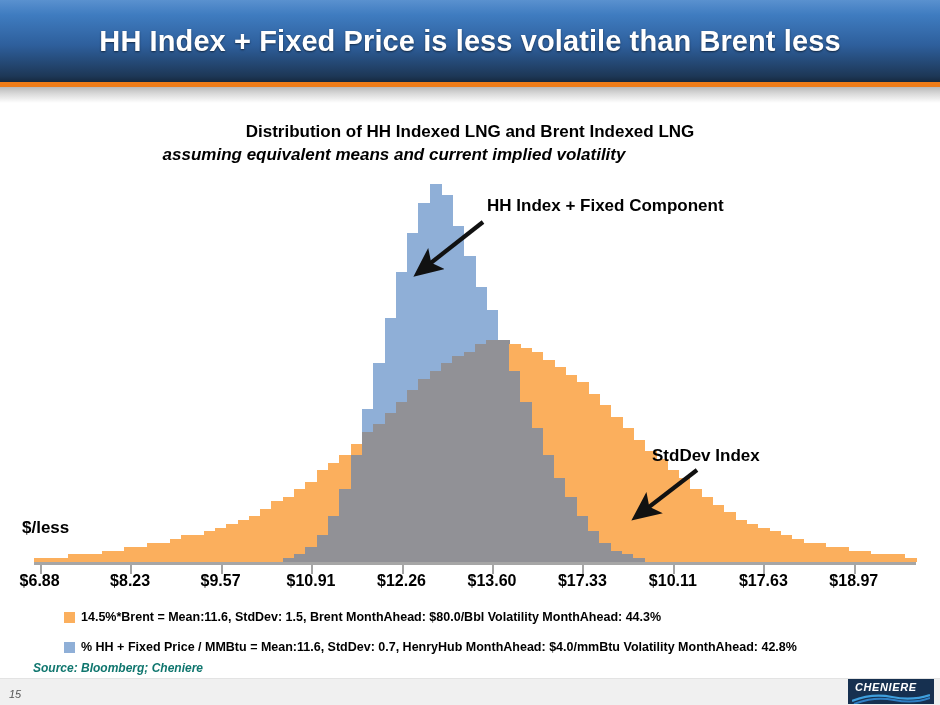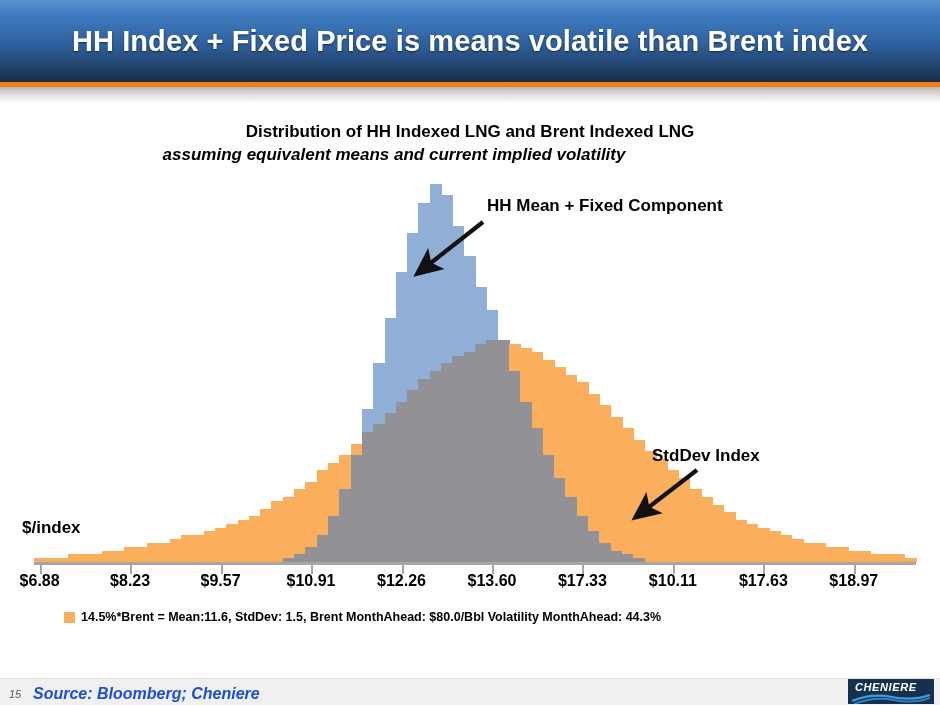--- a/index.html
+++ b/index.html
@@ -90,40 +90,40 @@
 
   
   .footer-bar {
     position:absolute; left:0; top:678px; width:940px; height:27px;
     background:#f0f0f0; border-top:1px solid #e3e3e3;
   }
   .page-num {
     position:absolute; left:9px; top:688px; font-size:11px; color:#555;font-style:italic;
   }
   .source {
-    position:absolute; left:33px; top:685px;
-    font-size:16px; font-style:italic; font-weight:bold; color:#1d4ed8;
+    position:absolute; left:33px; top:661px;
+    font-size:12px; font-style:italic; font-weight:bold; color:#0f766e;
   }
   .logo {
     position:absolute; right:6px; top:679px; width:86px; height:25px;
     background:#163050; overflow:hidden;
   }
   .logo-text {
     position:absolute; left:7px; top:2px; color:#fff;
     font-size:11px; font-style:italic; font-weight:bold; letter-spacing:.6px;
   }
   .logo-wave { position:absolute; left:4px; top:14px; }
 </style>
 </head>
 <body>
 
 <div id="slide">
 
   <div class="header">
-    <div class="header-title">HH Index + Fixed Price is means volatile than Brent index</div>
+    <div class="header-title">HH Index + Fixed Price is less volatile than Brent less</div>
   </div>
   <div class="header-rule"></div>
   <div class="header-glow"></div>
 
   <div class="chart-title">Distribution of HH Indexed LNG and Brent Indexed LNG</div>
   <div class="chart-subtitle">assuming equivalent means and current implied volatility</div>
 
   <div class="plot">
     <div class="bars" id="bars">
         <div class="bar orange" style="left: 0px; width: 11.9077px; height: 3.82px;"></div>
@@ -258,39 +258,43 @@
       <div class="xlabel" style="left: 220.577px;">$9.57</div>
       <div class="xlabel" style="left: 311.038px;">$10.91</div>
       <div class="xlabel" style="left: 401.5px;">$12.26</div>
       <div class="xlabel" style="left: 491.962px;">$13.60</div>
       <div class="xlabel" style="left: 582.423px;">$17.33</div>
       <div class="xlabel" style="left: 672.885px;">$10.11</div>
       <div class="xlabel" style="left: 763.346px;">$17.63</div>
       <div class="xlabel" style="left: 853.808px;">$18.97</div>
     </div>
 
-  <div class="ylabel">$/index</div>
-
-  <div class="anno-label anno-hh">HH Mean + Fixed Component</div>
+  <div class="ylabel">$/less</div>
+
+  <div class="anno-label anno-hh">HH Index + Fixed Component</div>
   <div class="anno-label anno-brent">StdDev Index</div>
 
   <svg class="anno-svg">
     <defs>
       <marker id="ah" markerWidth="7" markerHeight="7" refX="5.6" refY="3.2" orient="auto">
         <path d="M0,0 L7,3.2 L0,6.4 L1.6,3.2 Z" fill="#111"></path>
       </marker>
     </defs>
     <line x1="483" y1="222" x2="418" y2="273" stroke="#111" stroke-width="4.2" marker-end="url(#ah)"></line>
     <line x1="697" y1="470" x2="636" y2="517" stroke="#111" stroke-width="4.2" marker-end="url(#ah)"></line>
   </svg>
 
   <div class="legend" id="legend">
       <div class="legend-row">
         <span class="legend-swatch orange" style="background: rgb(251, 175, 93);"></span>
         <span class="legend-text">14.5%*Brent = Mean:11.6, StdDev: 1.5, Brent MonthAhead: $80.0/Bbl Volatility MonthAhead: 44.3%</span>
+      </div>
+      <div class="legend-row">
+        <span class="legend-swatch blue" style="background: rgb(143, 175, 215);"></span>
+        <span class="legend-text">% HH + Fixed Price / MMBtu = Mean:11.6, StdDev: 0.7, HenryHub MonthAhead: $4.0/mmBtu Volatility MonthAhead: 42.8%</span>
       </div>
     </div>
 
   <div class="footer-bar"></div>
   <div class="page-num">15</div>
   <div class="source">Source: Bloomberg; Cheniere</div>
   <div class="logo">
     <div class="logo-text">CHENIERE</div>
     <svg class="logo-wave" width="78" height="11">
       <path d="M0,8 Q20,0 40,4 T78,2" stroke="#3f9fdd" stroke-width="2.2" fill="none"></path>

